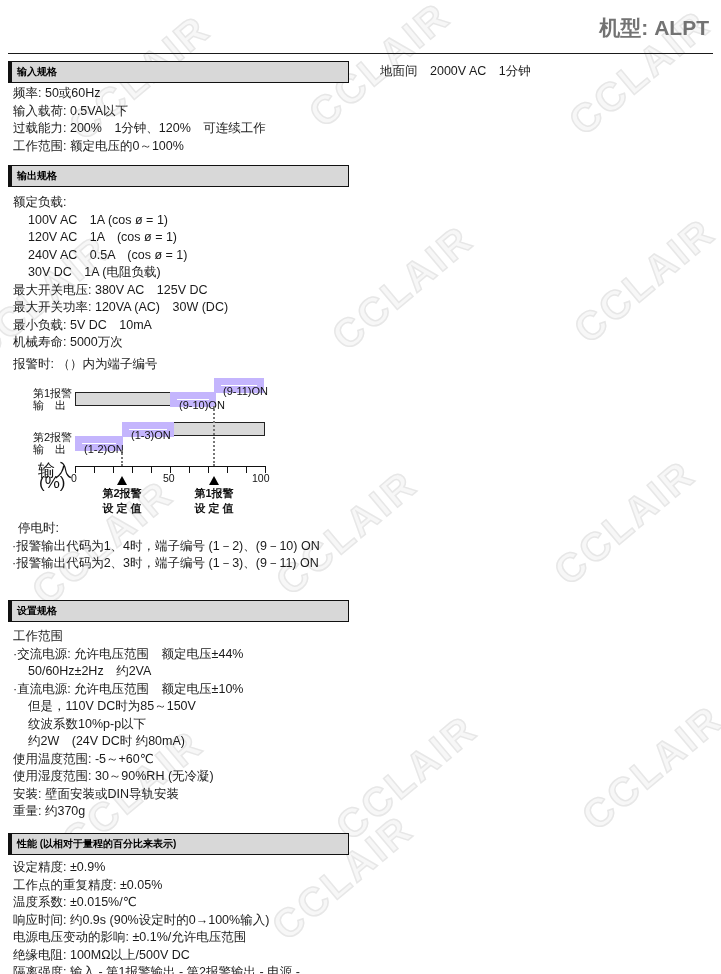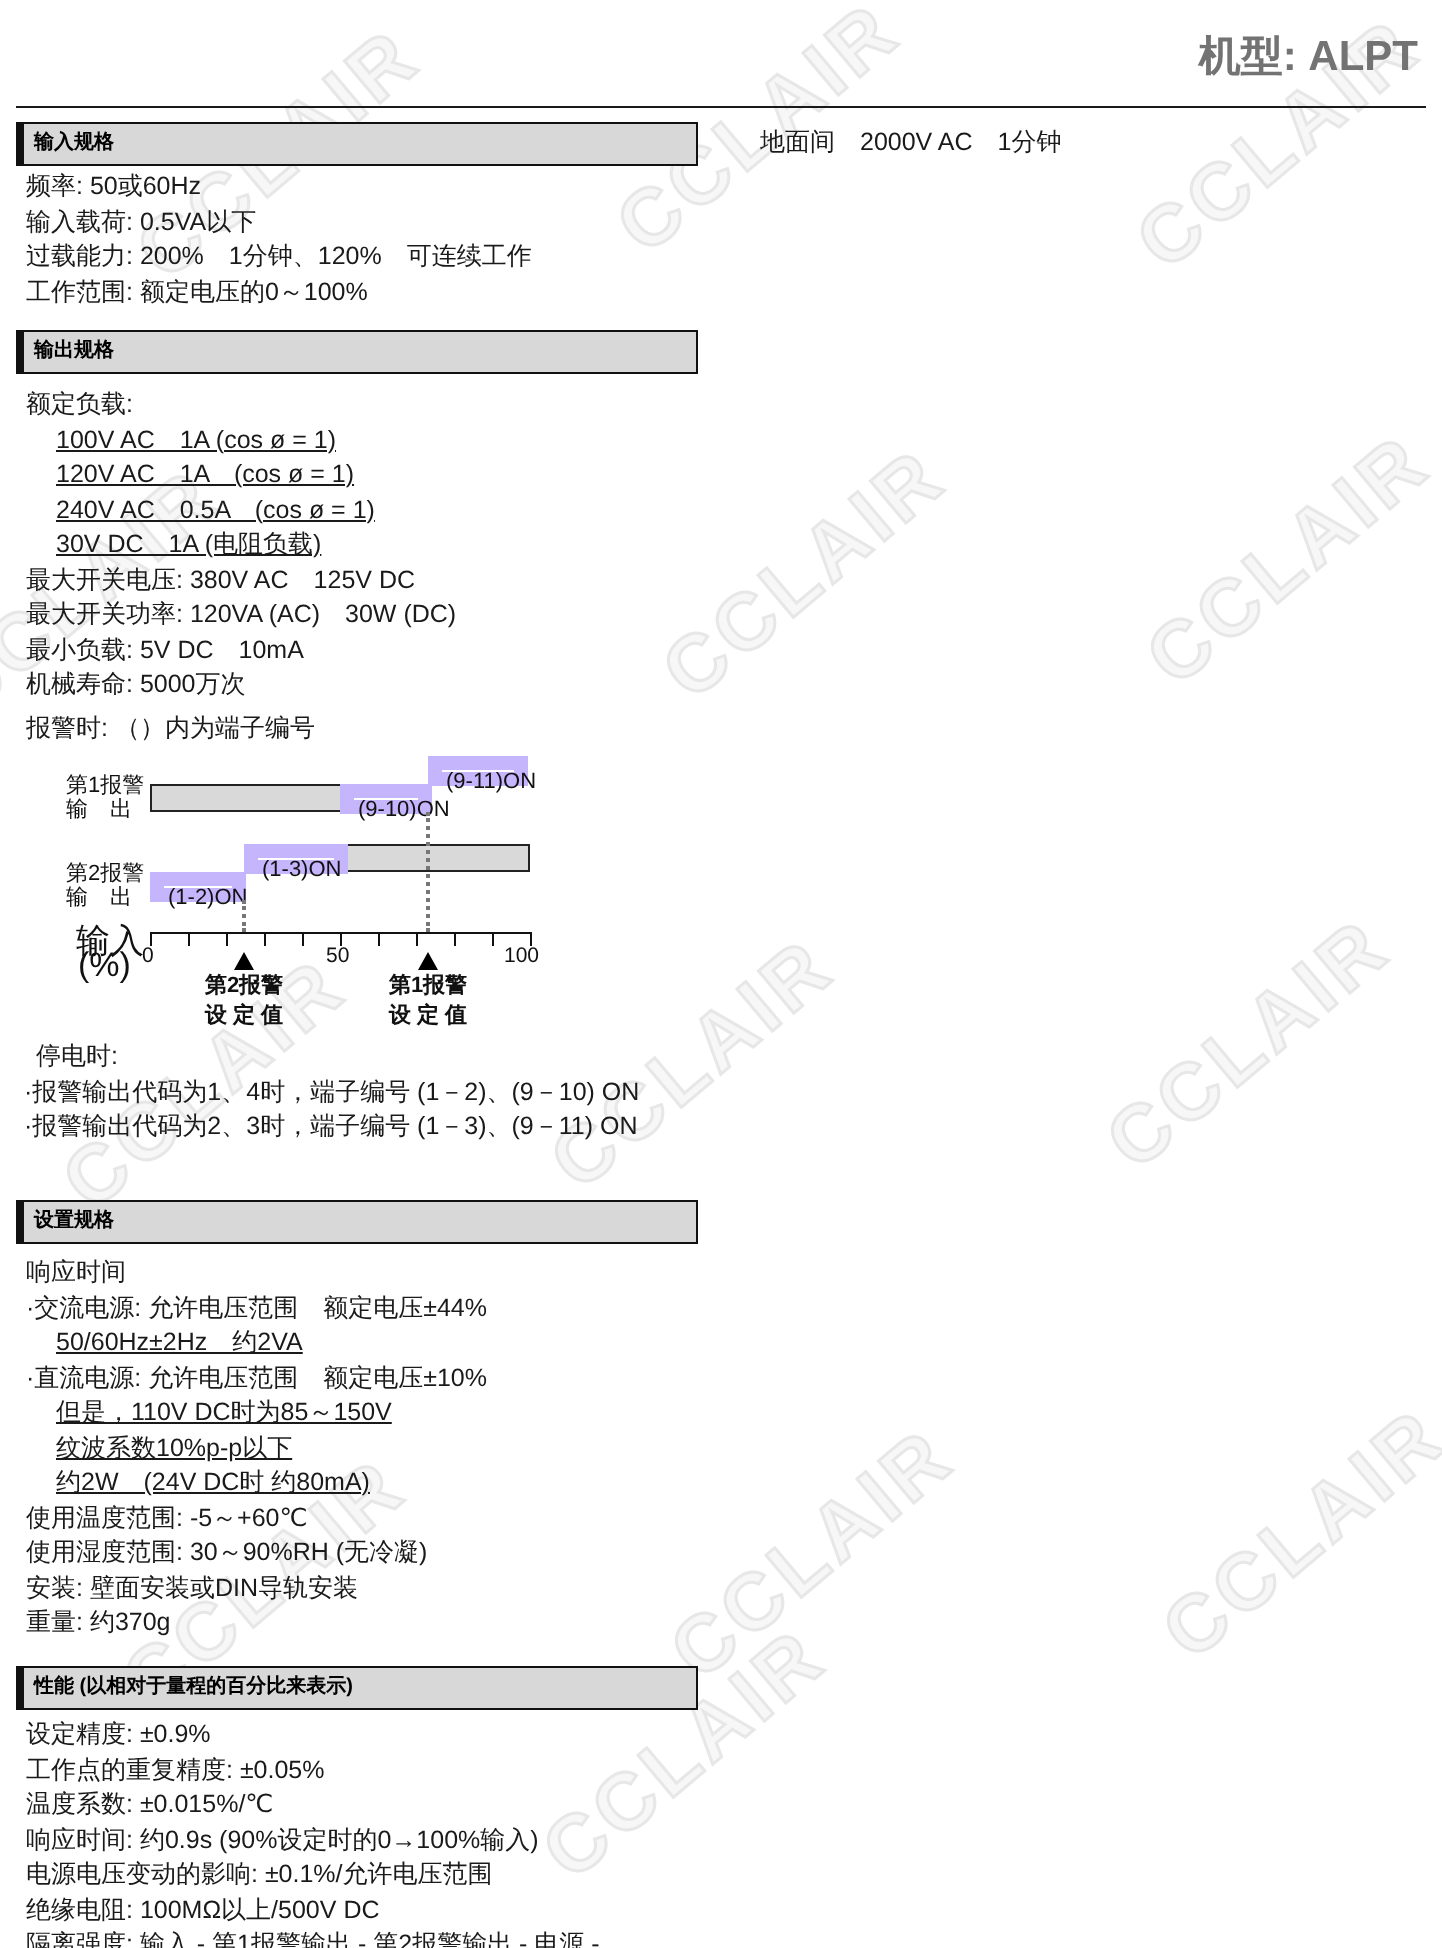--- a/index.html
+++ b/index.html
@@ -35,21 +35,21 @@
   .sec-header {
     height:22px; line-height:20px; background:#d8d8d8;
     border:1.5px solid #111; border-left:4px solid #111;
     font-size:10px; font-weight:bold; padding-left:5px; color:#000;
     overflow:hidden; white-space:nowrap;
   }
   .line {
     font-size:12.5px; line-height:17.5px; padding-left:5px;
     white-space:nowrap;
   }
-  .line.indent { padding-left:20px;text-decoration:underline; }
+  .line.indent { padding-left:20px; }
   .line.gap-top { margin-top:4px; }
   .sec-input  { top:61px; }
   .sec-input .lines { margin-top:2px; }
   .sec-output { top:165px; }
   .sec-output .lines { margin-top:7px; }
   .sec-powerfail { top:520px; }
   .sec-powerfail .line { padding-left:10px; }
   .sec-powerfail .line.bullet { padding-left:4px; }
   .sec-settings { top:600px; }
   .sec-settings .lines { margin-top:6px; }
@@ -182,21 +182,21 @@
 
   <div class="section sec-powerfail">
     <div class="line">停电时:</div>
     <div class="line bullet">·报警输出代码为1、4时，端子编号 (1－2)、(9－10) ON</div>
     <div class="line bullet">·报警输出代码为2、3时，端子编号 (1－3)、(9－11) ON</div>
   </div>
 
   <div class="section sec-settings">
     <div class="sec-header">设置规格</div>
     <div class="lines">
-      <div class="line">响应时间</div>
+      <div class="line">工作范围</div>
       <div class="line">·交流电源: 允许电压范围　额定电压±44%</div>
       <div class="line indent">50/60Hz±2Hz　约2VA</div>
       <div class="line">·直流电源: 允许电压范围　额定电压±10%</div>
       <div class="line indent">但是，110V DC时为85～150V</div>
       <div class="line indent">纹波系数10%p-p以下</div>
       <div class="line indent">约2W　(24V DC时 约80mA)</div>
       <div class="line">使用温度范围: -5～+60℃</div>
       <div class="line">使用湿度范围: 30～90%RH (无冷凝)</div>
       <div class="line">安装: 壁面安装或DIN导轨安装</div>
       <div class="line">重量: 约370g</div>

